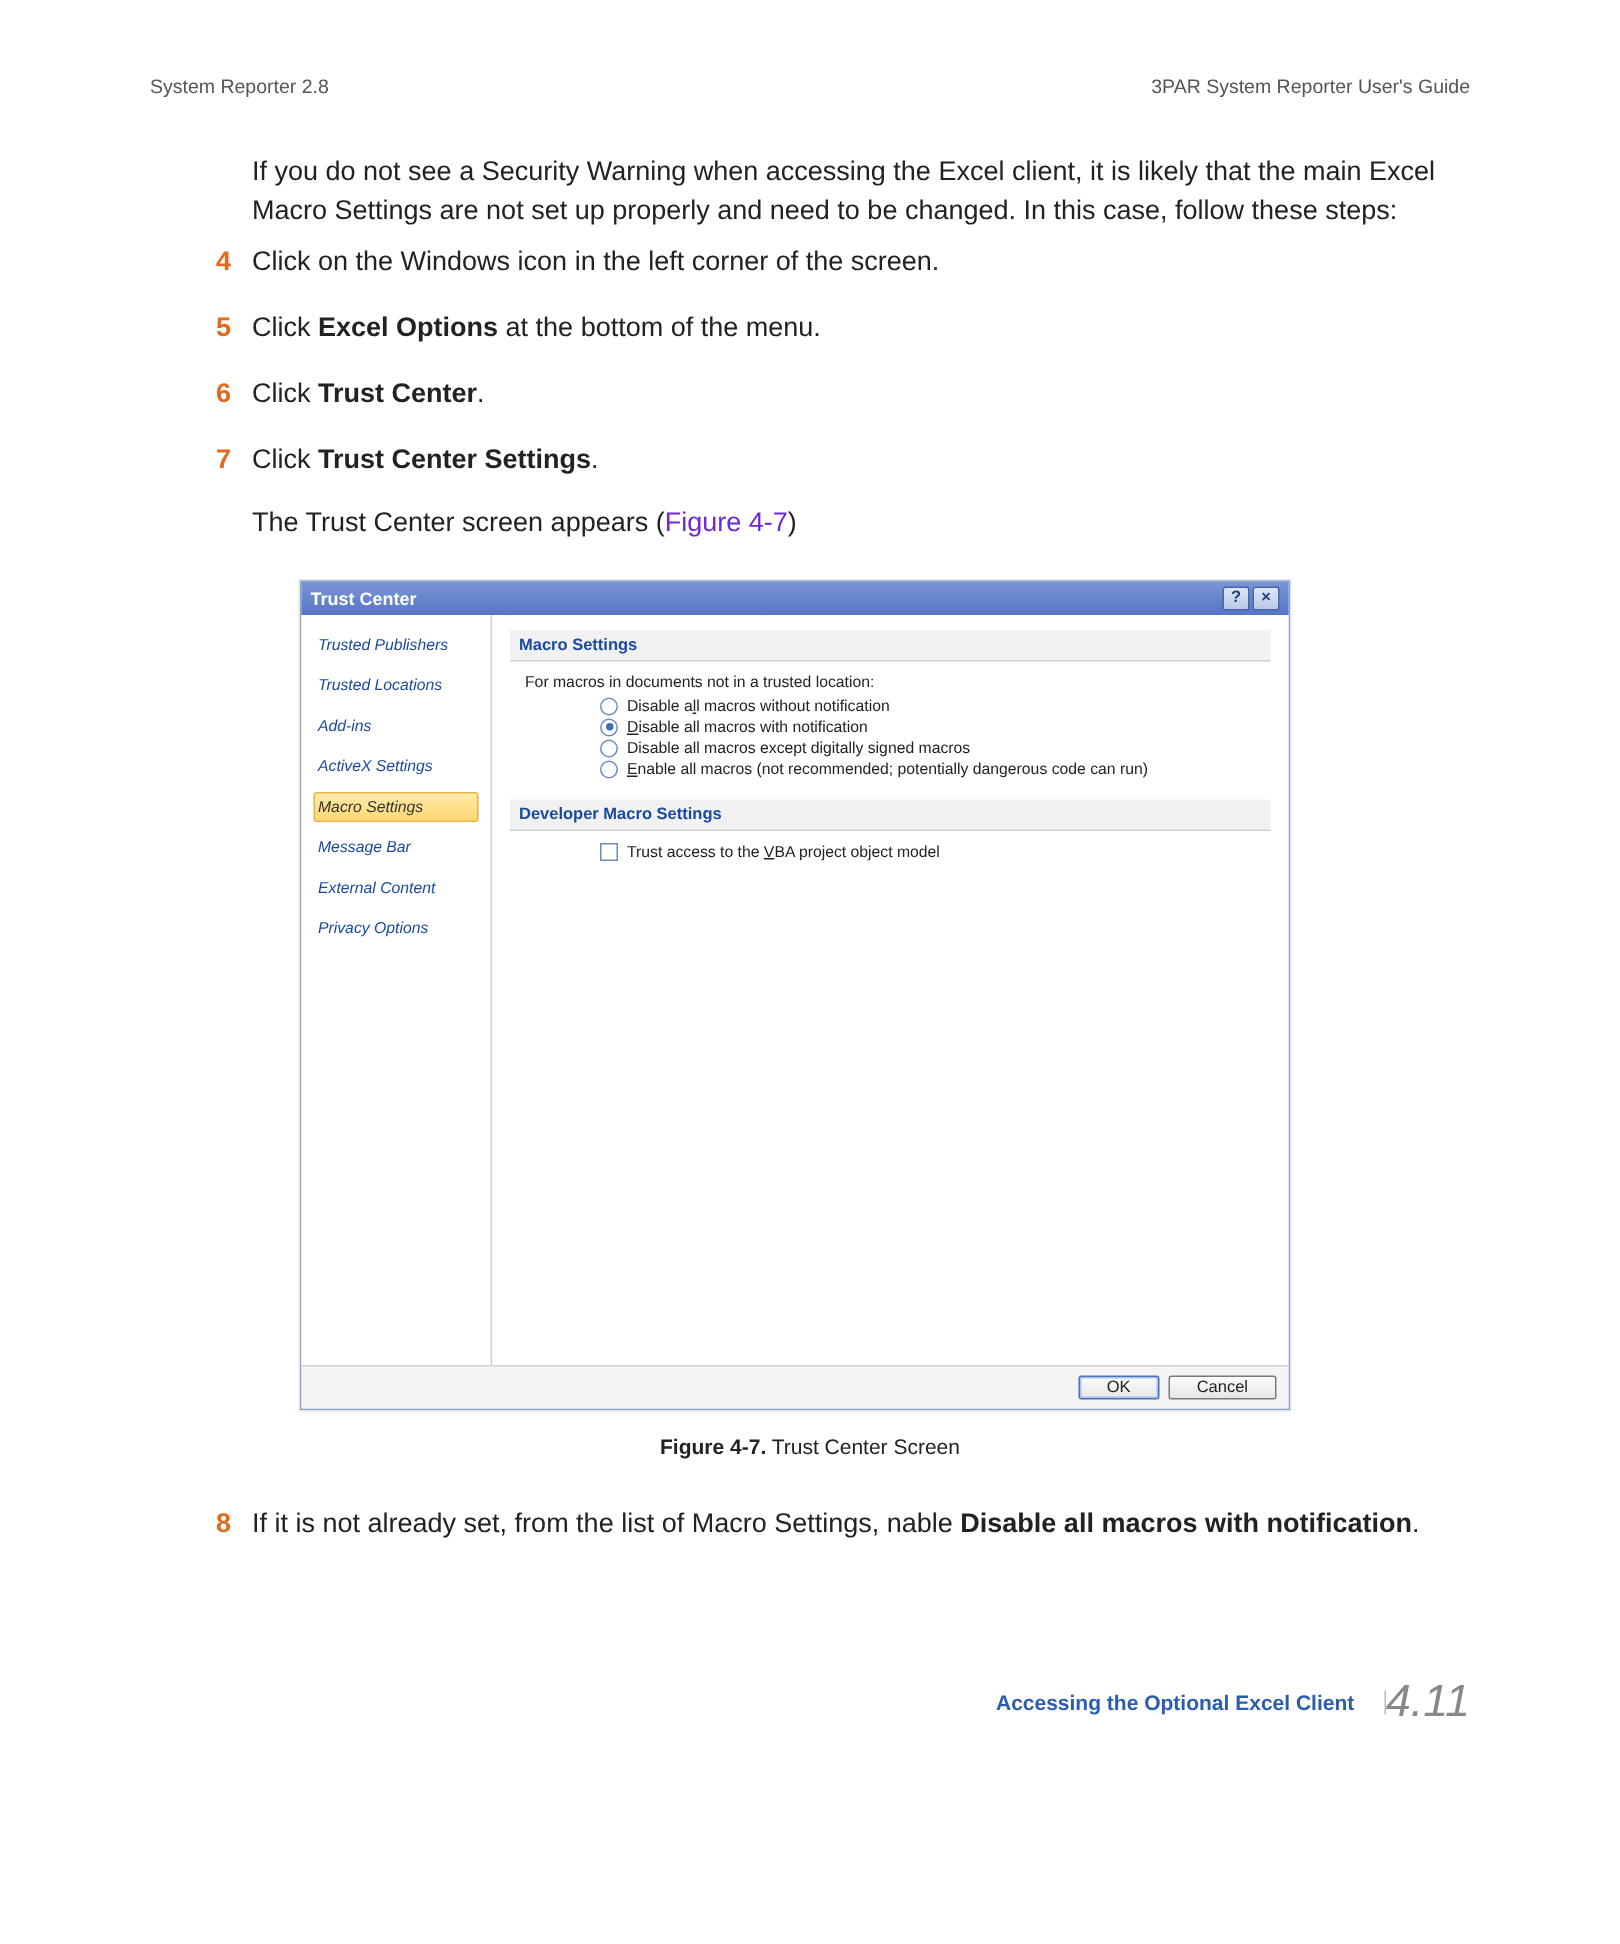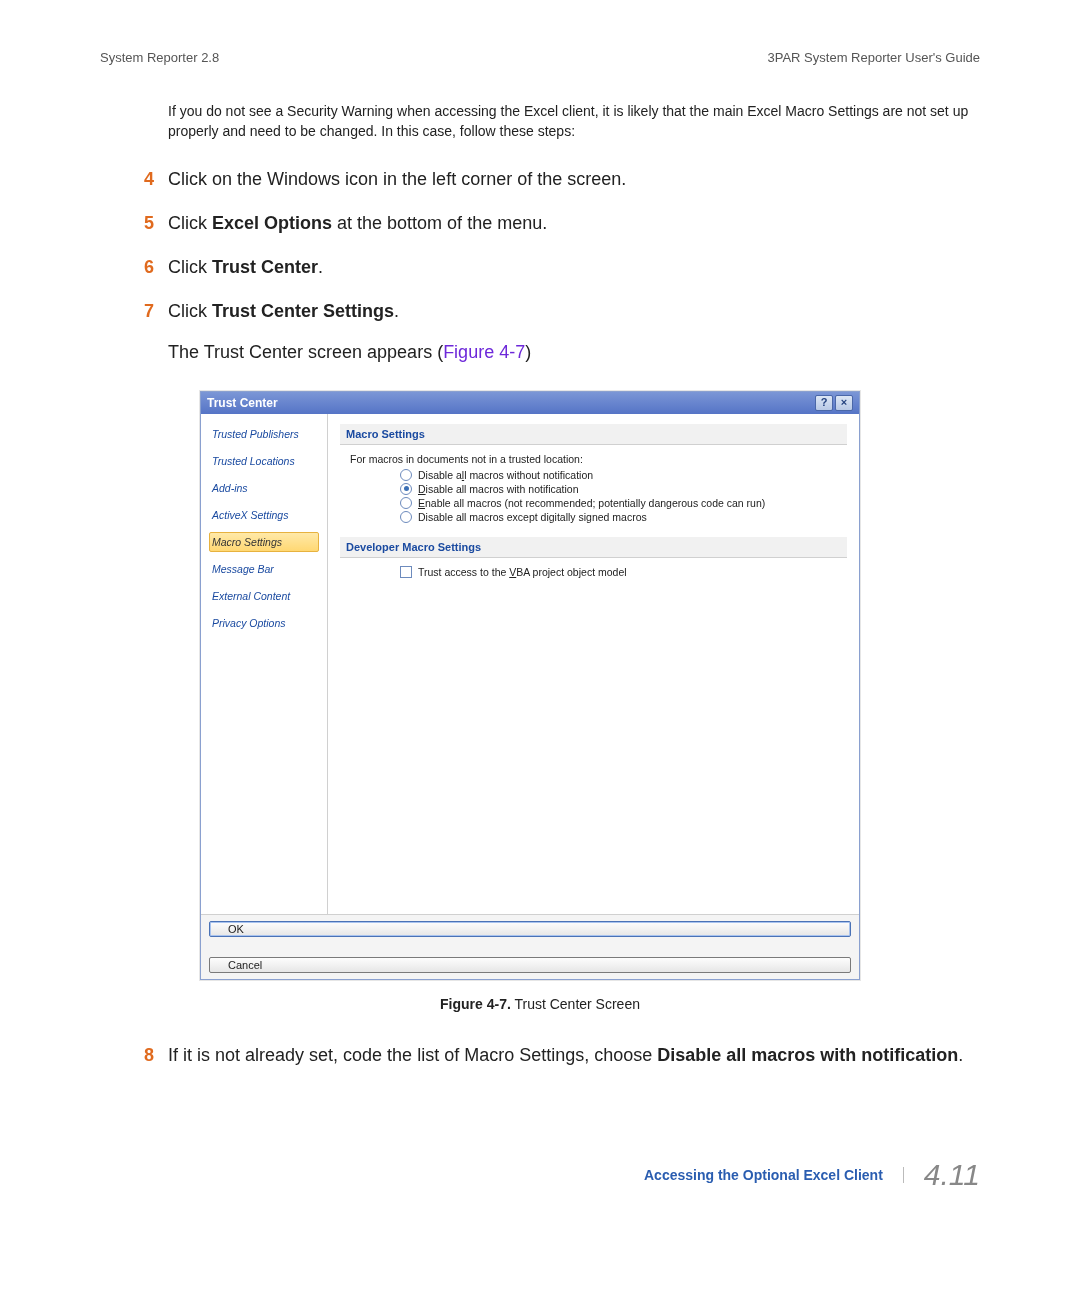--- a/index.html
+++ b/index.html
@@ -15,23 +15,23 @@
     box-sizing: border-box;
   }
   .header {
     display: flex;
     justify-content: space-between;
     font-size: 13px;
     color: #555;
     margin-bottom: 36px;
   }
   .body-text {
-    font-size: 14px;
+    font-size: 18px;
     line-height: 1.45;
-    margin: 0 0 24px 68px;
+    margin: 0 0 8px 68px;
   }
   .step {
     display: flex;
     align-items: flex-start;
     margin-bottom: 18px;
     font-size: 18px;
     line-height: 1.45;
   }
   .step-num {
     width: 68px;
@@ -144,23 +144,22 @@
     background: #3b6fb5;
   }
   .tc-check {
     width: 10px; height: 10px;
     border: 1px solid #6d8bbd;
     background: #fff;
   }
   .tc-footer {
     border-top: 1px solid #d0d0d0;
     padding: 6px 8px;
-    display: flex; justify-content: flex-end; gap: 20px;
+    display: flex; justify-content: flex-end; gap: 6px;
     background: #f4f4f4;
-    flex-direction: column;
   }
   .tc-btn {
     font-size: 11px;
     padding: 1px 18px;
     border: 1px solid #7a7a7a;
     background: linear-gradient(#fdfdfd, #e6e6e6);
     border-radius: 2px;
     cursor: pointer;
   }
   .tc-btn.primary { border: 1px solid #4a72b6; box-shadow: 0 0 0 1px #a8c3ef inset; }
@@ -170,21 +169,20 @@
     font-size: 14px;
     margin: 16px 0 30px 0;
   }
   .figure-caption .fc-label { font-weight: 700; }
 
   .page-footer {
     margin-top: 90px;
     display: flex;
     justify-content: flex-end;
     align-items: center;
-    gap: 20px;
   }
   .footer-link {
     color: #2a5db0;
     font-weight: 700;
     font-size: 14px;
     border-right: 1px solid #bbb;
     padding-right: 20px;
   }
   .footer-pagenum {
     color: #888;
@@ -262,25 +260,25 @@
           <div class="tc-radio-row">
             <span class="tc-radio"></span>
             <span><span>Disable a</span><span class="ul">l</span><span>l macros without notification</span></span>
           </div>
           <div class="tc-radio-row">
             <span class="tc-radio checked"></span>
             <span><span></span><span class="ul">D</span><span>isable all macros with notification</span></span>
           </div>
           <div class="tc-radio-row">
             <span class="tc-radio"></span>
-            <span><span></span><span class="ul">E</span><span>nable all macros (not recommended; potentially dangerous code can run)</span></span>
+            <span><span>Disable all macros except digitally si</span><span class="ul">g</span><span>ned macros</span></span>
           </div>
           <div class="tc-radio-row">
             <span class="tc-radio"></span>
-            <span><span>Disable all macros except digitally si</span><span class="ul">g</span><span>ned macros</span></span>
+            <span><span></span><span class="ul">E</span><span>nable all macros (not recommended; potentially dangerous code can run)</span></span>
           </div>
 
           <div class="tc-section-head" style="margin-top:14px">Developer Macro Settings</div>
           <div class="tc-check-row">
             <span class="tc-check"></span>
             <span><span>Trust access to the </span><span class="ul">V</span><span>BA project object model</span></span>
           </div>
         </div>
       </div>
       <div class="tc-footer">
@@ -290,21 +288,21 @@
     </div>
   </div>
 
   <div class="figure-caption">
     <span class="fc-label">Figure 4-7.</span><span>  Trust Center Screen</span>
   </div>
 
   <div class="step">
     <div class="step-num">8</div>
     <div class="step-text">
-      <span>If it is not already set, code the list of Macro Settings, choose </span><span class="bold">Disable all macros with notification</span><span>.</span>
+      <span>If it is not already set, from the list of Macro Settings, nable </span><span class="bold">Disable all macros with notification</span><span>.</span>
     </div>
   </div>
 
   <div class="page-footer">
     <span class="footer-link">Accessing the Optional Excel Client</span>
     <span class="footer-pagenum">4.11</span>
   </div>
 </div>
 
 </body></html>

